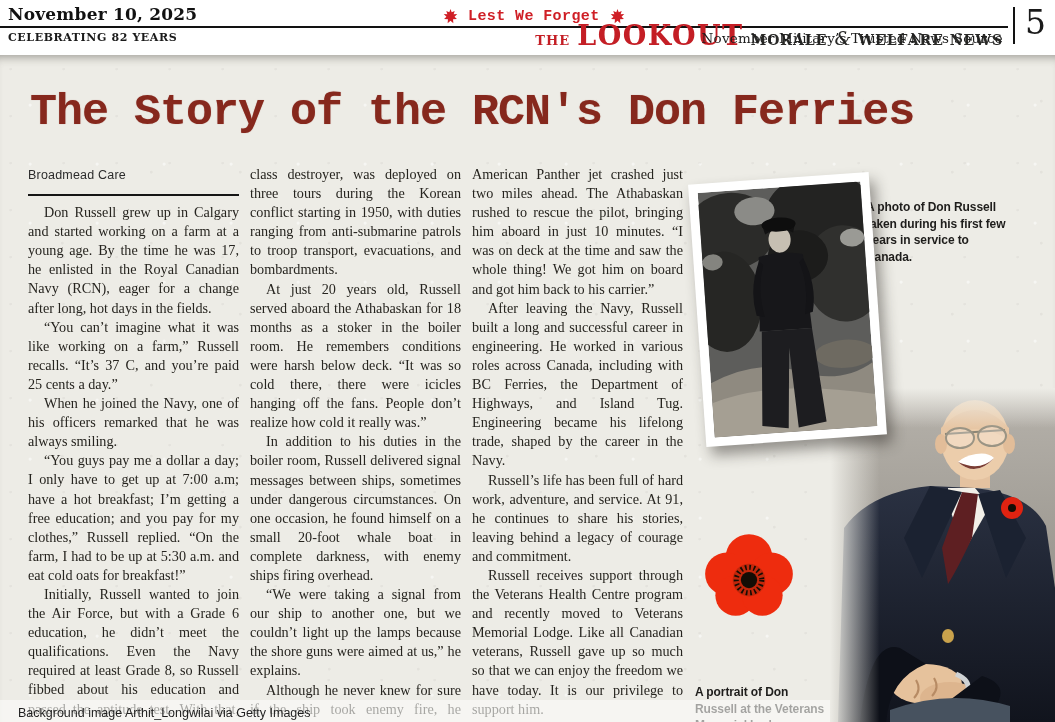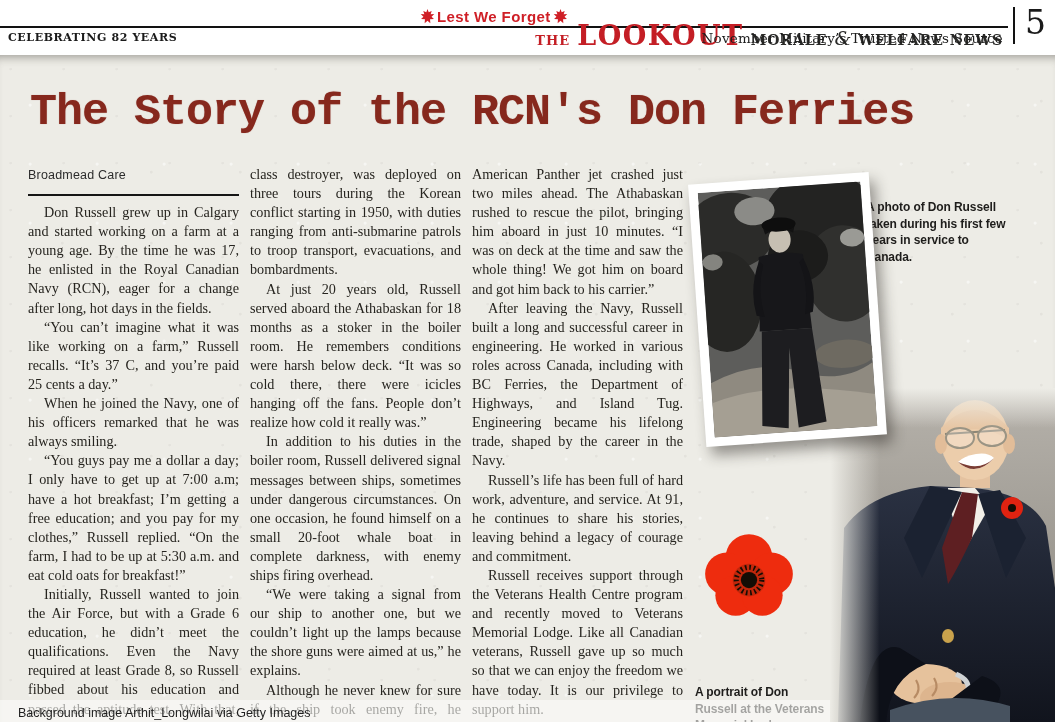--- a/index.html
+++ b/index.html
@@ -4,22 +4,22 @@
 <style>
   * { box-sizing: border-box; margin: 0; padding: 0; }
   html,body { width:1055px; height:722px; overflow:hidden; background:#fff; }
   body { font-family:"Liberation Serif", serif; position:relative; }
 
   
   .header { position:absolute; top:0; left:0; width:1055px; height:55px; background:#fff; z-index:5; }
   .h-date { position:absolute; left:8px; top:4px; font-family:"DejaVu Serif", serif; font-weight:700; font-size:17px; color:#111; letter-spacing:.2px; }
   .h-tagline { position:absolute; left:8px; top:31px; font-family:"DejaVu Serif", serif; font-weight:700; font-size:11px; color:#1a1a1a; letter-spacing:.6px; }
   .h-rule { position:absolute; left:0; top:26px; width:1008px; height:2px; background:#121212; }
-  .h-motto { position:absolute; left:420px; top:8px; display:flex; align-items:center; gap:2px;
-             font-family:Liberation Sans, sans-serif; font-weight:700; font-size:15px; color:#cf1f26; letter-spacing:.4px; }
+  .h-motto { position:absolute; left:443px; top:8px; display:flex; align-items:center; gap:10px;
+             font-family:Liberation Mono, monospace; font-weight:700; font-size:15px; color:#cf1f26; letter-spacing:.4px; }
   .leaf { width:15px; height:15px; display:block; }
   .h-mast { position:absolute; right:52px; top:20px; display:flex; align-items:baseline; gap:7px; white-space:nowrap; }
   .mast-the { font-family:"DejaVu Serif", serif; font-weight:700; font-size:13px; color:#c41e25; letter-spacing:1px; }
   .mast-name { font-family:"DejaVu Serif", serif; font-weight:700; font-size:27px; color:#c41e25; letter-spacing:1.5px; }
   .mast-morale, .mast-welfare { font-family:"DejaVu Serif", serif; font-weight:700; font-size:14px; color:#2a2a28; letter-spacing:1px;text-align:right; }
   .mast-amp { font-family:"DejaVu Serif", serif; font-style:italic; font-size:19px; color:#2a2a28; }
   .h-source { position:absolute; right:52px; top:30px; font-family:"DejaVu Serif", serif; font-size:13.5px; color:#1c1c1c; letter-spacing:.2px; }
   .h-vline { position:absolute; left:1013px; top:7px; width:2px; height:37px; background:#121212; }
   .h-pagenum { position:absolute; right:9px; top:3px; font-family:"DejaVu Serif", serif; font-size:33px; color:#1a1a1a; }
 
@@ -73,20 +73,21 @@
   }
 
   .credit { position:absolute; left:18px; top:651px; font-family:"Liberation Sans", sans-serif;
             font-size:12.5px; color:#1f1f1f; z-index:4; }
   .bottom-strip { position:absolute; left:0; top:645px; width:835px; height:22px; background:rgba(252,252,250,.6); }
 </style>
 </head>
 <body>
 
 <div class="header">
+  <div class="h-date">November 10, 2025</div>
   <div class="h-rule"></div>
   <div class="h-tagline">CELEBRATING 82 YEARS</div>
 
   <div class="h-motto">
     <svg class="leaf" viewBox="0 0 20 20">
       <path fill="#cf1f26" d="M10 0 L11.6 4.4 L15.6 2.6 L14.2 7 L19 6.8 L15.4 10.4 L18.6 13.4 L13.4 13.6 L13.8 19 L10 15.6 L6.2 19 L6.6 13.6 L1.4 13.4 L4.6 10.4 L1 6.8 L5.8 7 L4.4 2.6 L8.4 4.4 Z"></path>
     </svg>
     <span>Lest We Forget</span>
     <svg class="leaf" viewBox="0 0 20 20">
       <path fill="#cf1f26" d="M10 0 L11.6 4.4 L15.6 2.6 L14.2 7 L19 6.8 L15.4 10.4 L18.6 13.4 L13.4 13.6 L13.8 19 L10 15.6 L6.2 19 L6.6 13.6 L1.4 13.4 L4.6 10.4 L1 6.8 L5.8 7 L4.4 2.6 L8.4 4.4 Z"></path>

